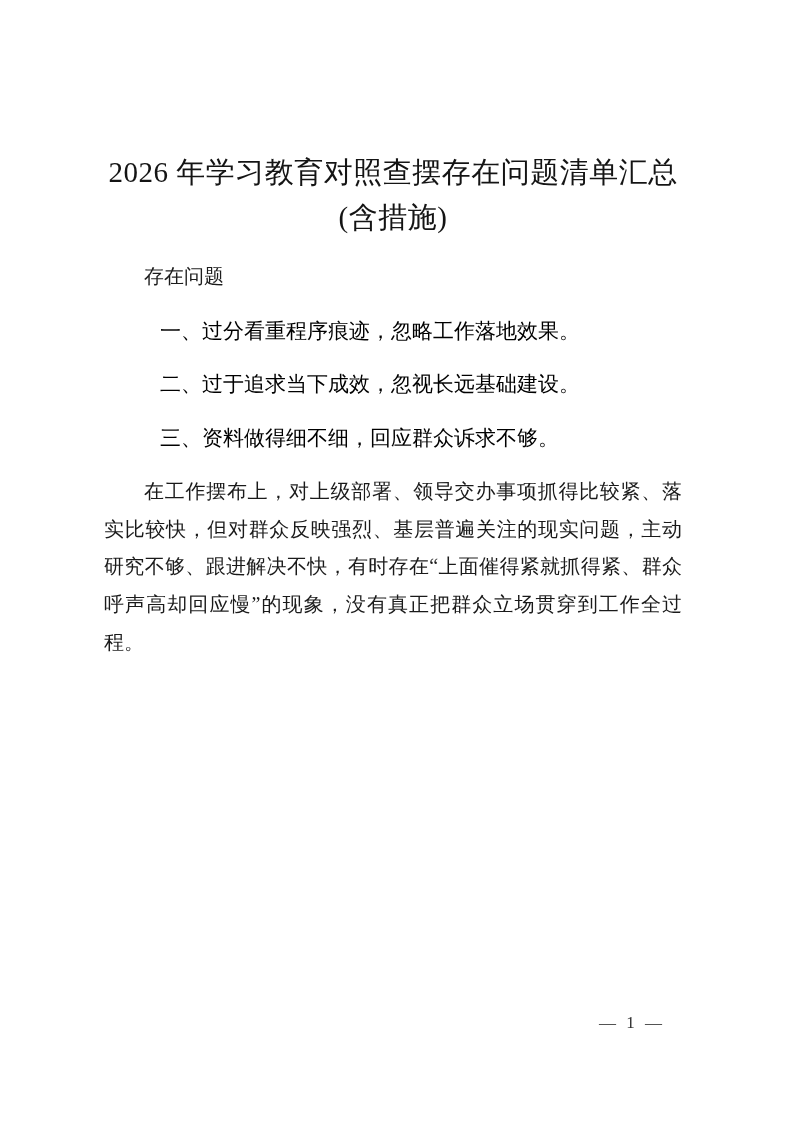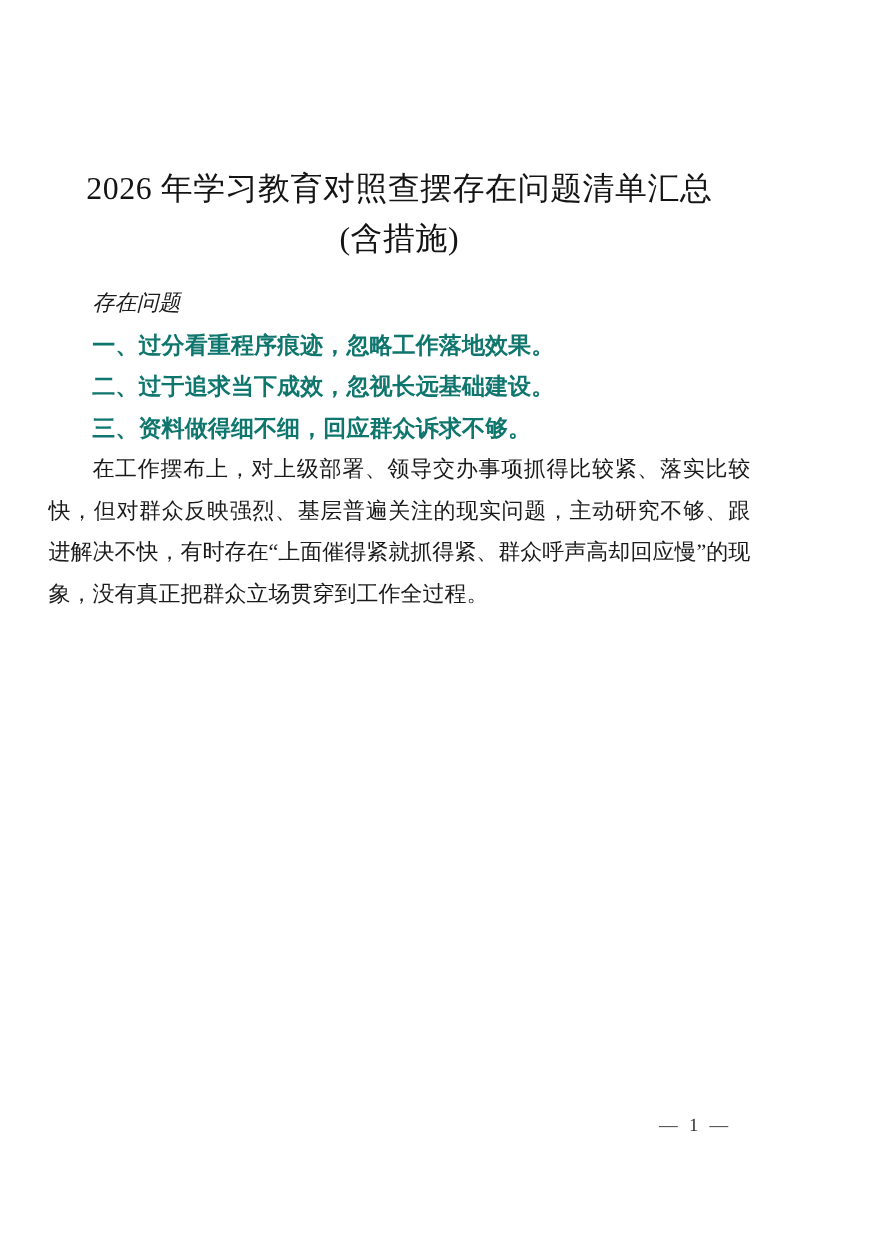--- a/index.html
+++ b/index.html
@@ -6,50 +6,49 @@
     margin: 0;
     padding: 0;
     background: #ffffff;
   }
   .page {
     position: relative;
     width: 781px;
     height: 1122px;
     background: #ffffff;
     box-sizing: border-box;
-    padding: 150px 99px 0 44px;
+    padding: 150px 99px 0 104px;
     overflow: hidden;
     color: #121212;
     font-family: "Liberation Serif", "DejaVu Serif", serif;
   }
   .doc-title {
     font-size: 29px;
     line-height: 45px;
     font-weight: normal;
     text-align: center;
     letter-spacing: 0.5px;
     margin: 0 0 18px 0;
     color: #141414;
   }
   .section-label {
-    font-style: italic;
     font-size: 20px;
     line-height: 37.7px;
     text-indent: 2em;
     margin: 0;
     color: #1c1c1c;
   }
   .problem-heading {
     font-family: "Liberation Sans", "DejaVu Sans", sans-serif;
-    font-weight: bold;
+    font-weight: normal;
     font-size: 21px;
     line-height: 37.7px;
     text-indent: 1.9em;
-    margin: 0;
-    color: #0f766e;
+    margin: 16px;
+    color: #000000;
   }
   .problem-body {
     font-size: 20px;
     line-height: 37.7px;
     text-indent: 2em;
     text-align: justify;
     margin: 0;
     color: #1a1a1a;
   }
   .page-number {

